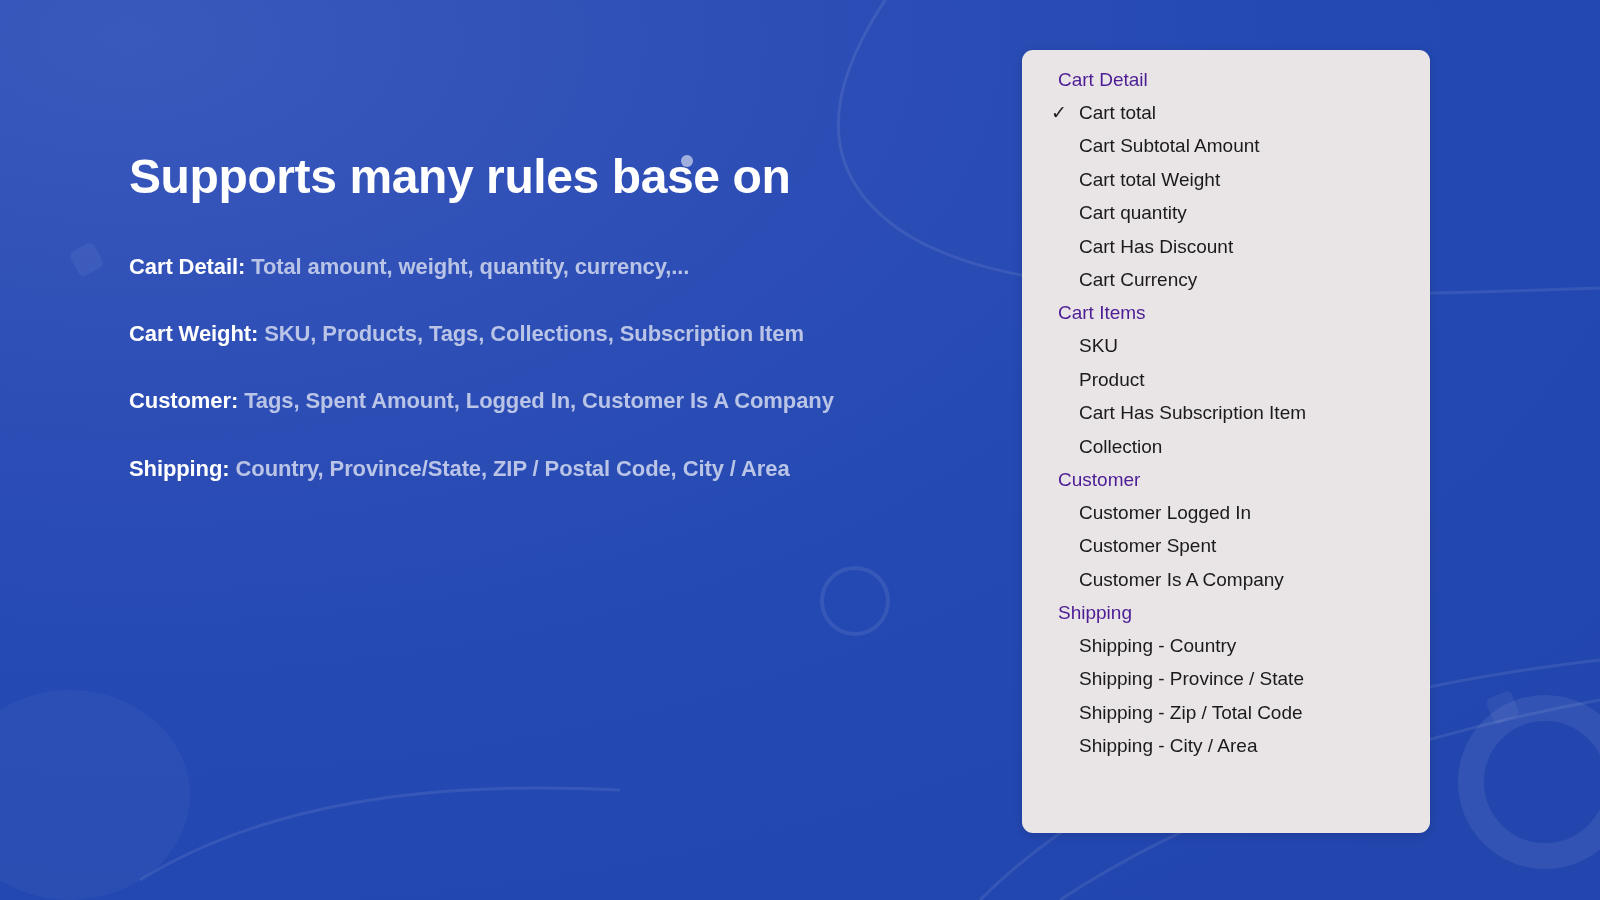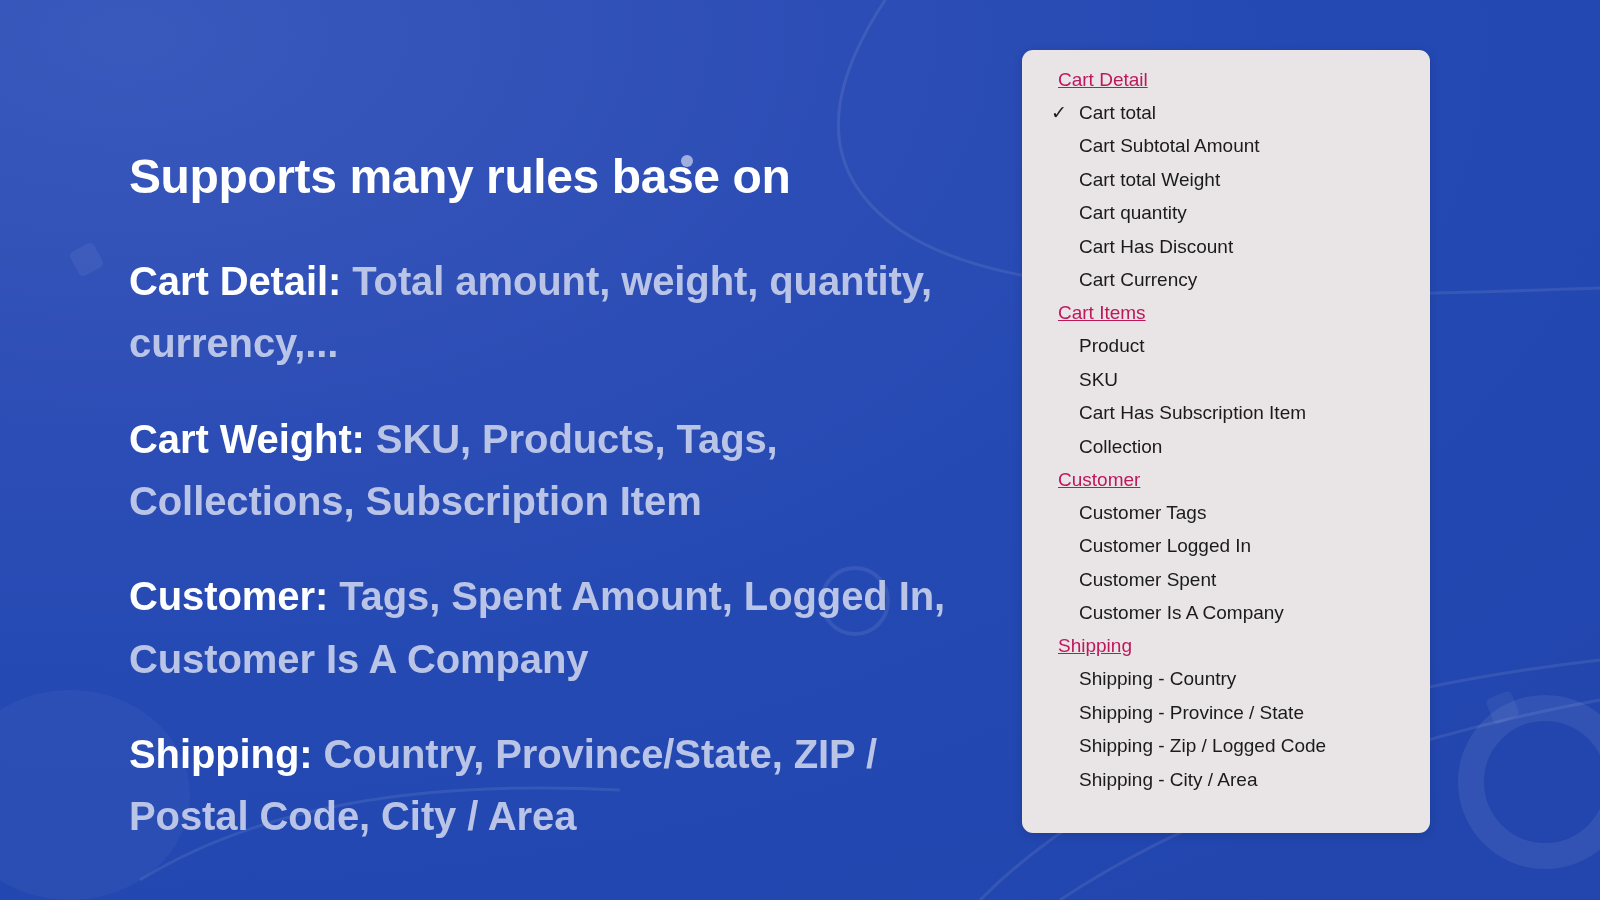--- a/index.html
+++ b/index.html
@@ -62,21 +62,21 @@
   h1.headline {
     margin: 0 0 46px 0;
     font-size: 48px;
     line-height: 1.12;
     font-weight: bold;
     color: #ffffff;
     letter-spacing: -0.4px;
   }
   .para {
     margin: 0 0 33px 0;
-    font-size: 40px;
+    font-size: 22px;
     line-height: 1.56;
     font-weight: bold;
     color: #b9c4e6;
     letter-spacing: -0.1px;
   }
   .para:last-child { margin-bottom: 0; }
   .para .lbl {
     color: #ffffff;
   }
 
@@ -89,26 +89,25 @@
     height: 783px;
     background: #e9e4e5;
     border-radius: 11px;
     box-shadow: 0 2px 10px rgba(0,0,0,0.14);
     overflow: hidden;
     box-sizing: border-box;
     padding-top: 13px;
   }
   .grp-header {
     font-size: 19px;
-    color: #be185d;
+    color: #4c1d95;
     padding: 0 0 0 36px;
     height: 33px;
     line-height: 33px;
     white-space: nowrap;
-    text-decoration: underline;
   }
   .opt {
     position: relative;
     height: 33.4px;
     line-height: 33.4px;
     font-size: 19px;
     color: #1b1b1b;
     padding-left: 57px;
     white-space: nowrap;
   }
@@ -166,29 +165,28 @@
 
   <div class="panel" id="dropdown-panel">
       <div class="grp-header">Cart Detail</div>
       <div class="opt"><span class="check">✓</span><span>Cart total</span></div>
       <div class="opt"><span>Cart Subtotal Amount</span></div>
       <div class="opt"><span>Cart total Weight</span></div>
       <div class="opt"><span>Cart quantity</span></div>
       <div class="opt"><span>Cart Has Discount</span></div>
       <div class="opt"><span>Cart Currency</span></div>
       <div class="grp-header">Cart Items</div>
+      <div class="opt"><span>SKU</span></div>
       <div class="opt"><span>Product</span></div>
-      <div class="opt"><span>SKU</span></div>
       <div class="opt"><span>Cart Has Subscription Item</span></div>
       <div class="opt"><span>Collection</span></div>
       <div class="grp-header">Customer</div>
-      <div class="opt"><span>Customer Tags</span></div>
       <div class="opt"><span>Customer Logged In</span></div>
       <div class="opt"><span>Customer Spent</span></div>
       <div class="opt"><span>Customer Is A Company</span></div>
       <div class="grp-header">Shipping</div>
       <div class="opt"><span>Shipping - Country</span></div>
       <div class="opt"><span>Shipping - Province / State</span></div>
-      <div class="opt"><span>Shipping - Zip / Logged Code</span></div>
+      <div class="opt"><span>Shipping - Zip / Total Code</span></div>
       <div class="opt"><span>Shipping - City / Area</span></div>
     </div>
 
 </div>
 
 </body></html>

